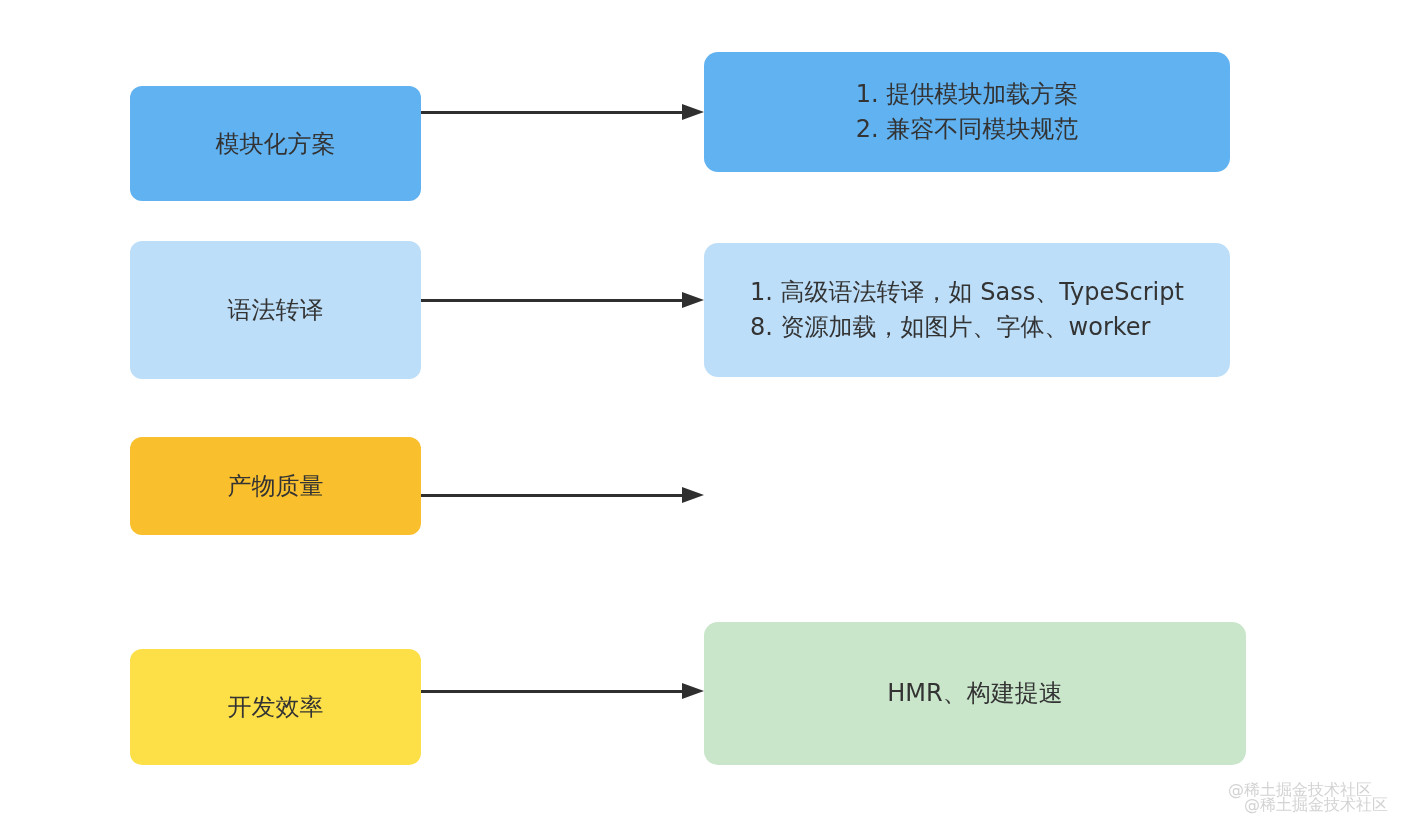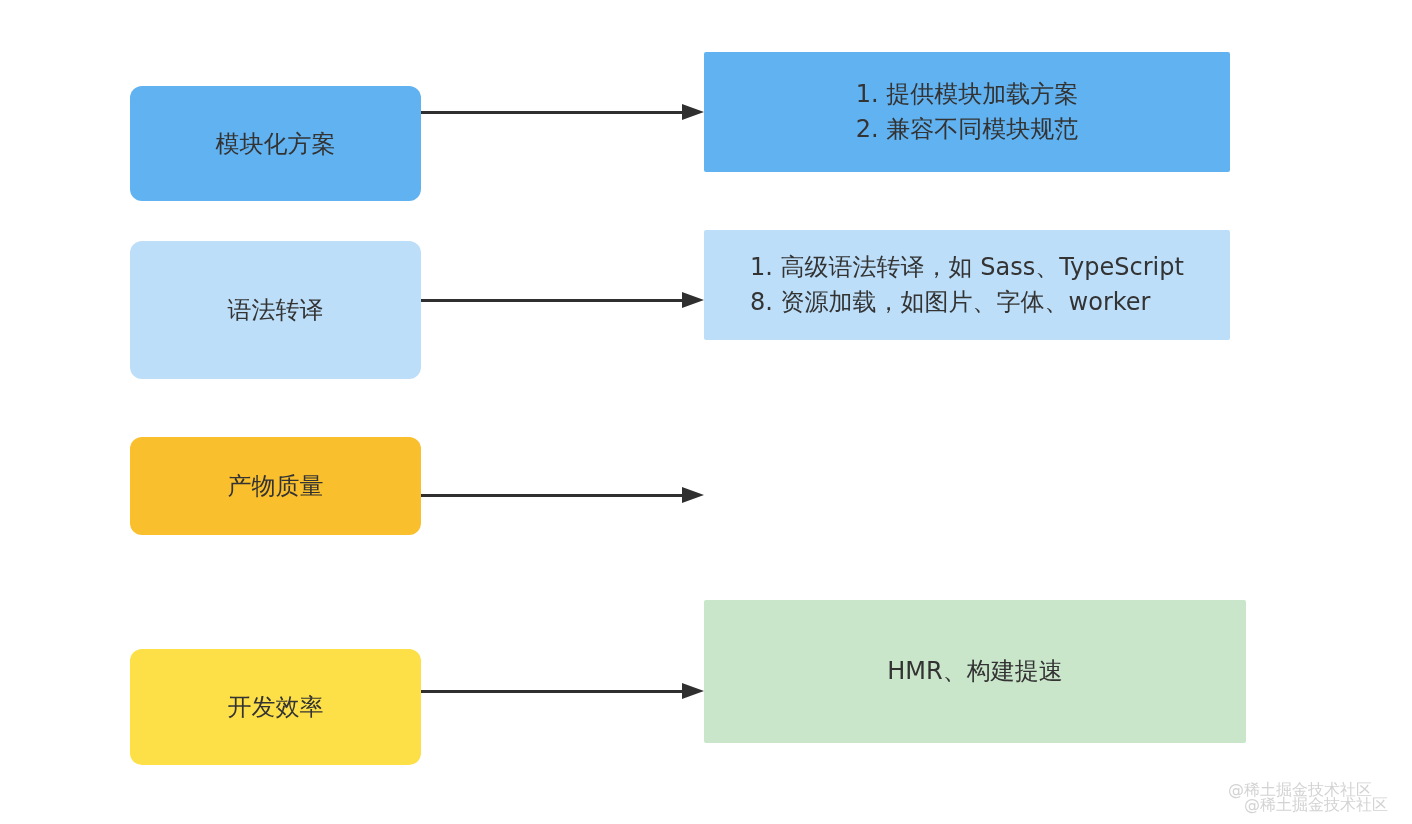--- a/index.html
+++ b/index.html
@@ -26,31 +26,31 @@
     color: #333333;
   }
   .box-left {
     left: 130px;
     width: 291px;
     border-radius: 12px;
   }
   .box-right {
     left: 704px;
     width: 526px;
-    border-radius: 2px;
+    border-radius: 14px;
   }
   
   .r0.box-left  { top: 54px;  height: 115px; margin-top: 32px; }
   .r1.box-left  { top: 241px; height: 138px; }
   .r2.box-left  { top: 437px; height: 98px; }
   .r3.box-left  { top: 633px; height: 116px; }
   .r0.box-right { top: 52px;  height: 120px; }
-  .r1.box-right { top: 230px; height: 110px; }
+  .r1.box-right { top: 243px; height: 134px; }
   .r2.box-right { top: 435px; height: 123px; border-radius: 14px; }
-  .r3.box-right { top: 600px; height: 143px; width: 542px; }
+  .r3.box-right { top: 622px; height: 143px; width: 542px; }
 
   .details {
     line-height: 35px;
   }
   .details.list {
     text-align: left;
   }
   .details.center {
     text-align: center;
   }

